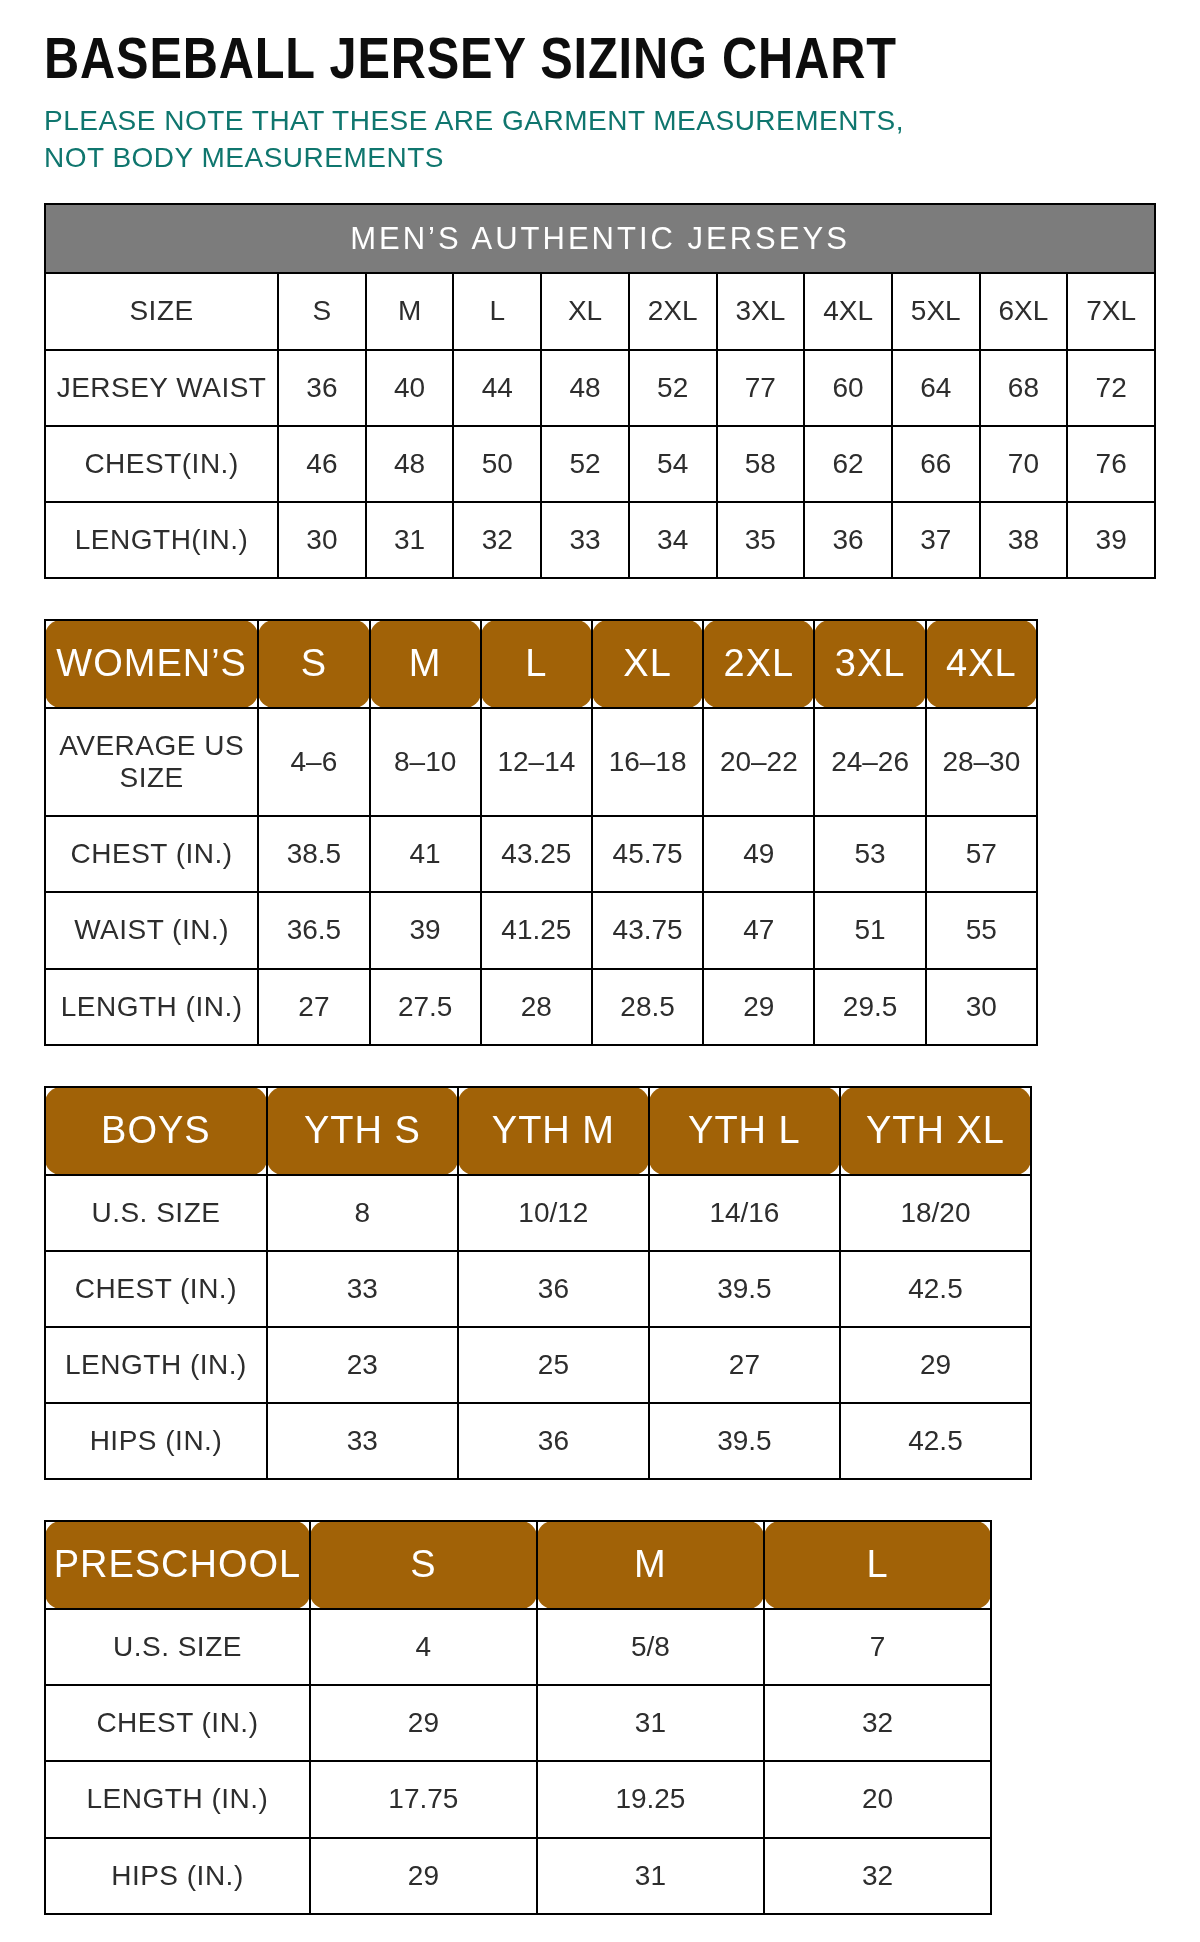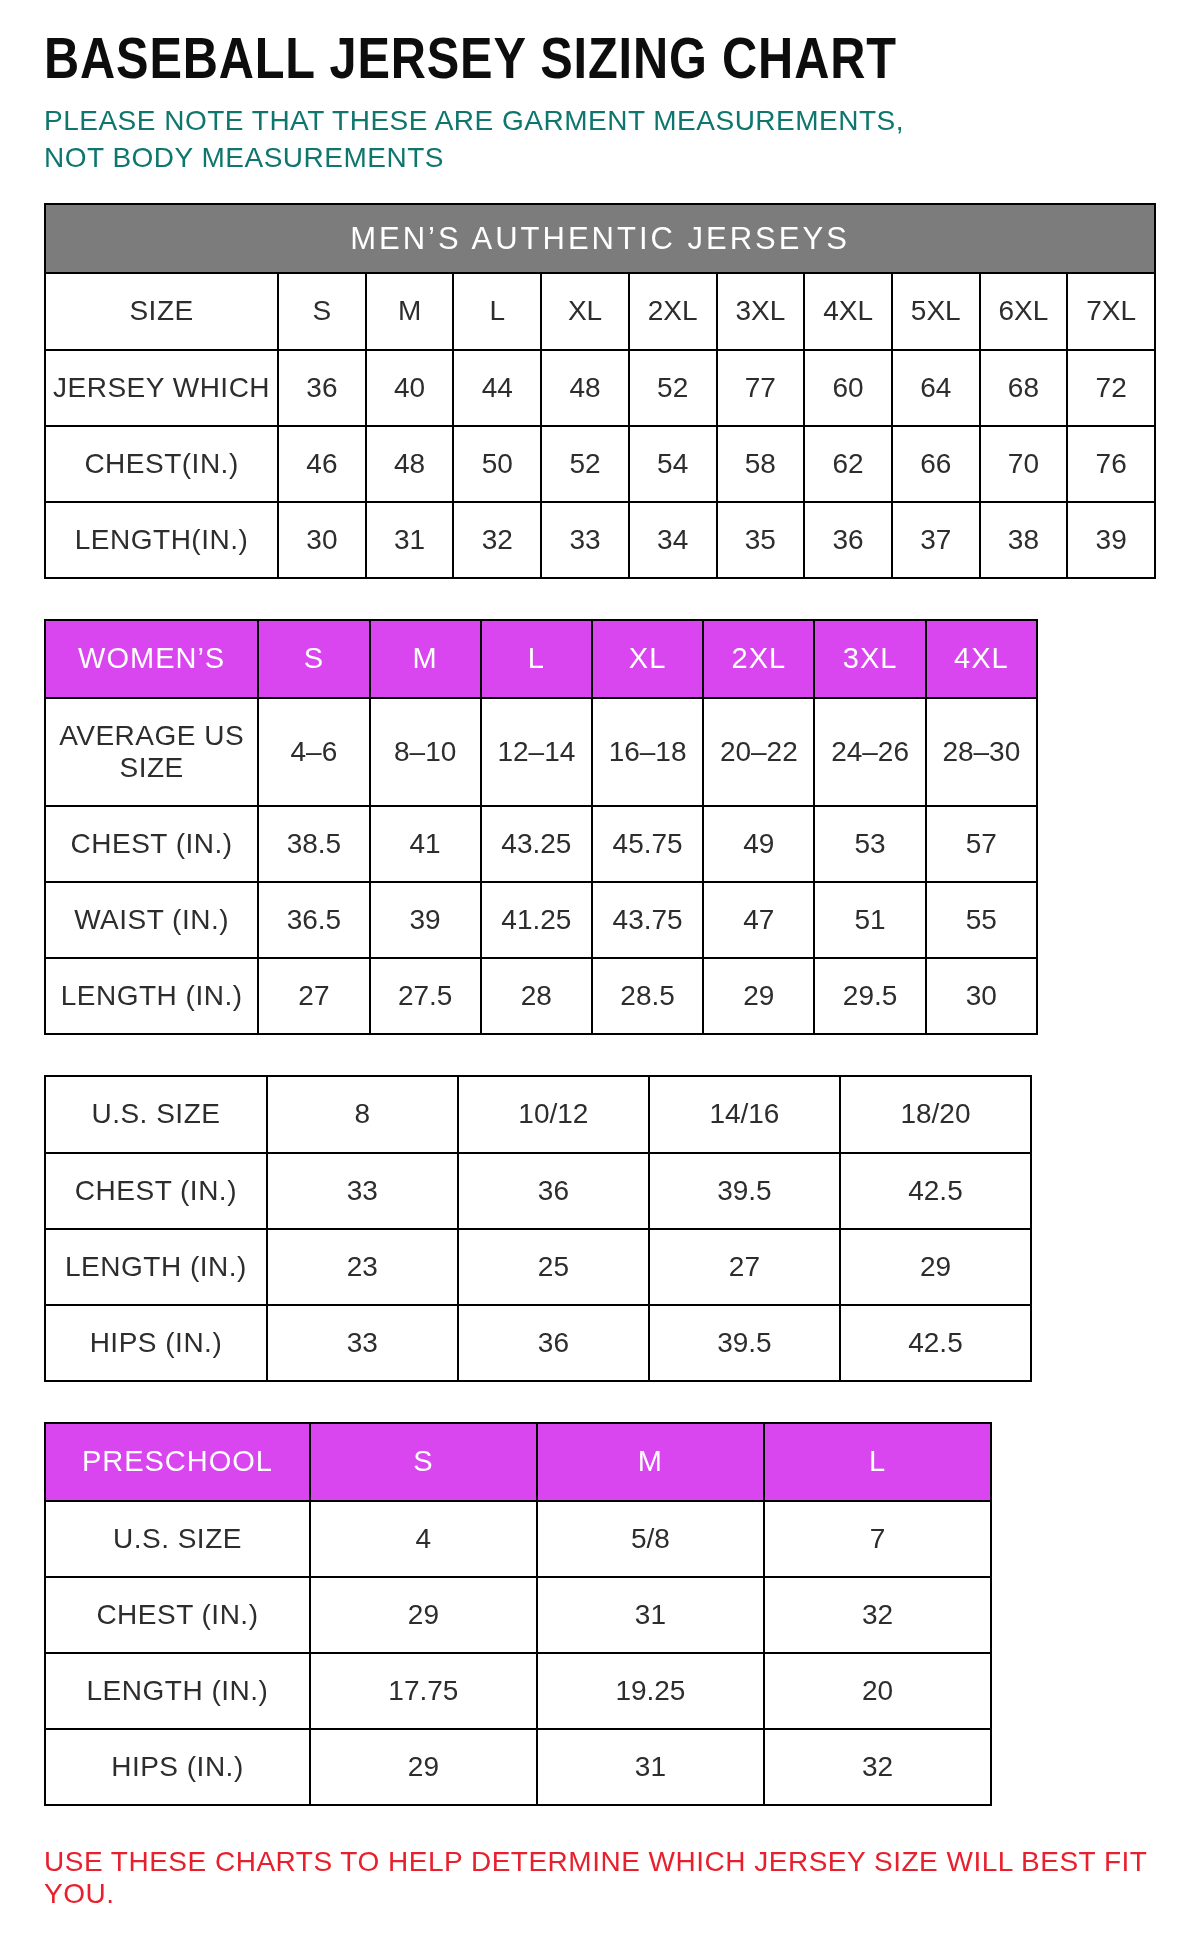--- a/index.html
+++ b/index.html
@@ -48,24 +48,25 @@
     overflow: hidden;
   }
   table.sizing-table th.banner {
     background: #7c7c7c;
     color: #ffffff;
     font-size: 31px;
     letter-spacing: 3px;
     padding: 16px 6px;
   }
   table.sizing-table th.hdr {
-    background: #d946ef;
+    background: #a16207;
     color: #ffffff;
-    font-size: 29px;
+    font-size: 38px;
     letter-spacing: 1px;
+    border-radius: 16px;
   }
   table.sizing-table th.row-label {
     letter-spacing: 0.5px;
   }
   .t-mens { width: 1112px; }
   .t-womens { width: 994px; }
   .t-boys { width: 988px; }
   .t-preschool { width: 948px; }
   .footer {
     color: #e8202d;
@@ -108,21 +109,21 @@
           <td>L</td>
           <td>XL</td>
           <td>2XL</td>
           <td>3XL</td>
           <td>4XL</td>
           <td>5XL</td>
           <td>6XL</td>
           <td>7XL</td>
         </tr>
         <tr>
-          <th class="row-label">JERSEY WHICH</th>
+          <th class="row-label">JERSEY WAIST</th>
           <td>36</td>
           <td>40</td>
           <td>44</td>
           <td>48</td>
           <td>52</td>
           <td>77</td>
           <td>60</td>
           <td>64</td>
           <td>68</td>
           <td>72</td>
@@ -224,20 +225,27 @@
   <table class="sizing-table t-boys">
       <colgroup>
         <col style="width: 22.5%;">
         <col style="width: 19.375%;">
         <col style="width: 19.375%;">
         <col style="width: 19.375%;">
         <col style="width: 19.375%;">
       </colgroup>
       <tbody>
         <tr>
+          <th class="hdr">BOYS</th>
+          <th class="hdr">YTH S</th>
+          <th class="hdr">YTH M</th>
+          <th class="hdr">YTH L</th>
+          <th class="hdr">YTH XL</th>
+        </tr>
+        <tr>
           <th class="row-label">U.S. SIZE</th>
           <td>8</td>
           <td>10/12</td>
           <td>14/16</td>
           <td>18/20</td>
         </tr>
         <tr>
           <th class="row-label">CHEST (IN.)</th>
           <td>33</td>
           <td>36</td>

